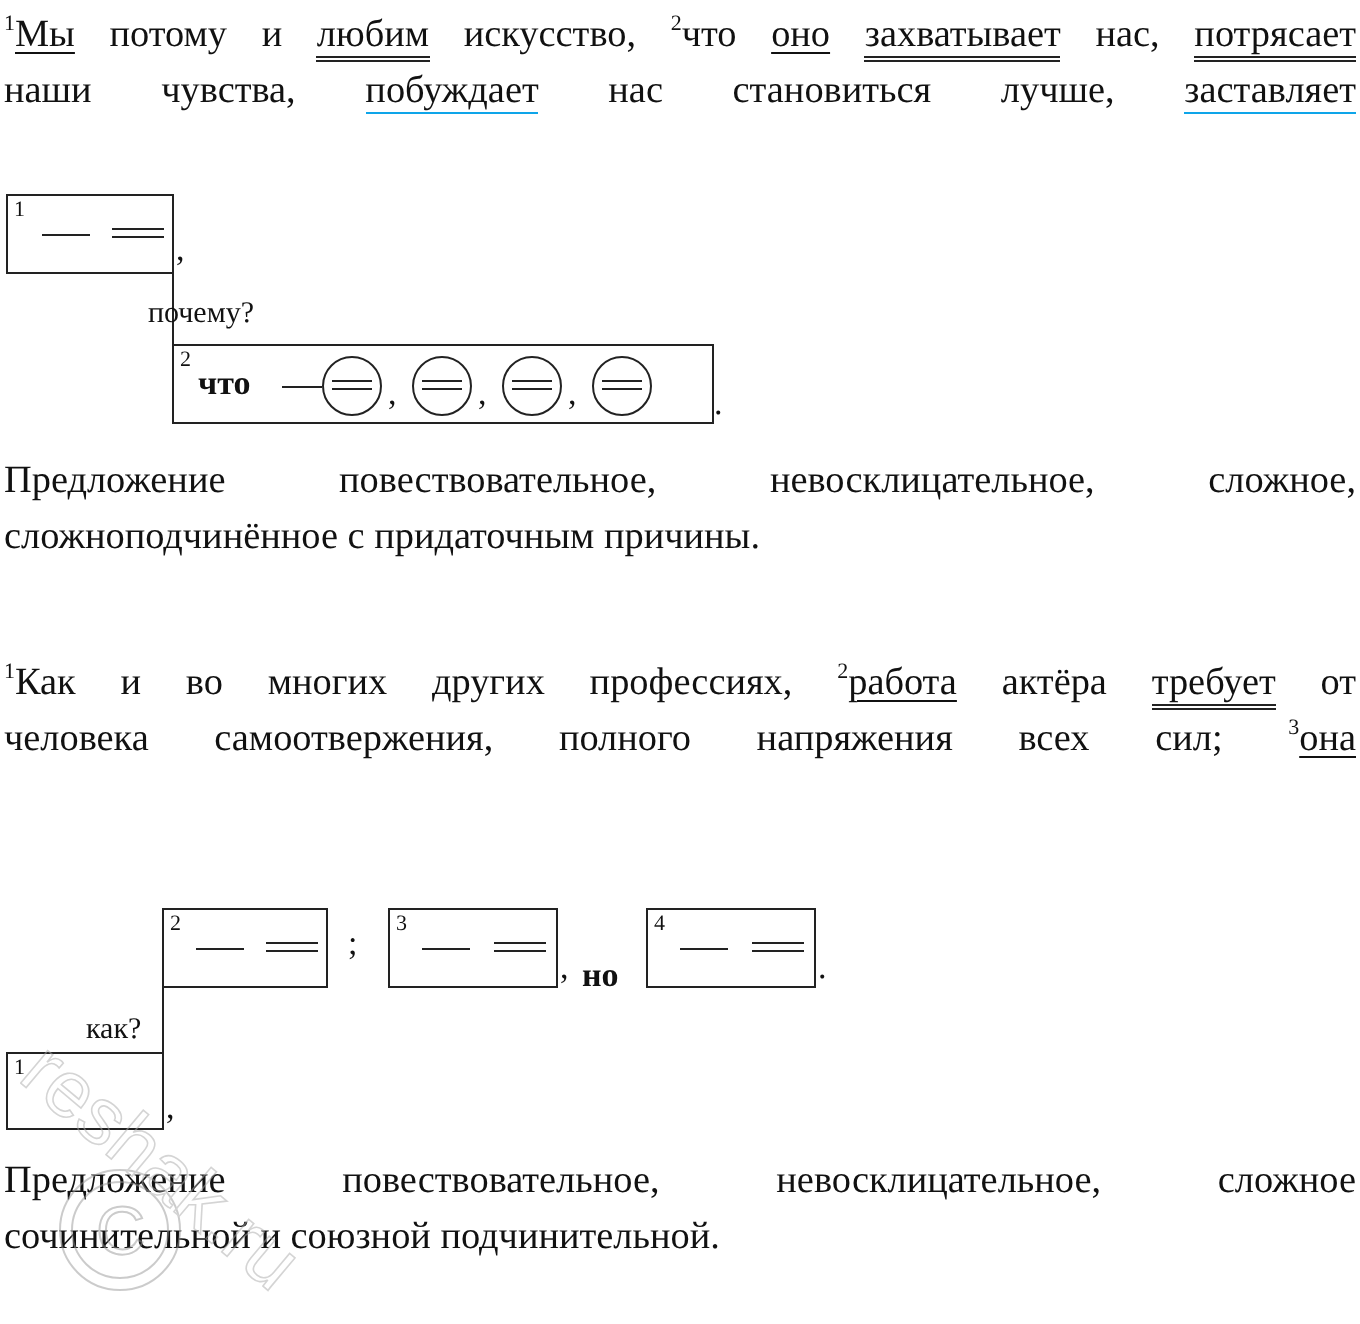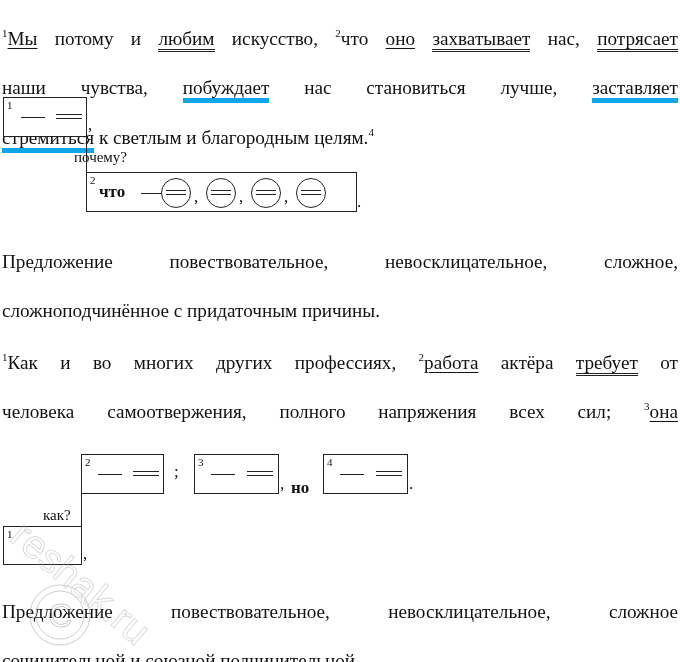--- a/index.html
+++ b/index.html
@@ -1,44 +1,43 @@
 <!DOCTYPE html>
 <html><head>
   <meta charset="utf-8">
   <style>
     html, body { margin: 0; padding: 0; background: #ffffff; }
     body { width: 680px; height: 662px; position: relative; overflow: hidden;
            font-family: "Liberation Serif", "DejaVu Serif", serif; color: #111; }
     .para { position: absolute; left: 2px; width: 676px; font-size: 19.2px; line-height: 28px;
             text-align: justify; text-align-last: auto; }
-    .para .line { display: block; text-align: justify; text-align-last: justify; white-space: nowrap; margin-top: 21px; }
+    .para .line { display: block; text-align: justify; text-align-last: justify; white-space: nowrap; }
     .para .line.last { text-align-last: left; }
     sup { font-size: 11px; line-height: 0; vertical-align: 8px; }
     .subj { text-decoration: underline; text-decoration-thickness: 1px; text-underline-offset: 3px; }
     .pred { border-bottom: 3px double #222; padding-bottom: 0px; line-height: 20px; display: inline-block; }
-    .pred-gray { border-bottom: 5px solid #0ea5e9; line-height: 20px; display: inline-block; }
+    .pred-gray { border-bottom: 1px solid #0ea5e9; line-height: 20px; display: inline-block; }
     .box { position: absolute; border: 1.3px solid #222; background: #fff; box-sizing: border-box; }
     .box .num { position: absolute; left: 3px; top: 1px; font-size: 11px; font-family: "Liberation Serif", serif; }
     .dash { position: absolute; height: 0; border-top: 1.5px solid #222; }
     .ddash { position: absolute; height: 3px; border-top: 1.5px solid #222; border-bottom: 1.5px solid #222; }
     .circle { position: absolute; width: 30px; height: 30px; border: 1.2px solid #222; border-radius: 50%; box-sizing: border-box; }
     .circle .ddash { left: 4px; width: 20px; top: 11px; }
     .conn { position: absolute; background: #222; }
     .lbl { position: absolute; font-size: 15px; font-family: "Liberation Serif", serif; }
     .punct { position: absolute; font-size: 17px; font-family: "Liberation Serif", serif; }
     .bold-word { position: absolute; font-size: 17px; font-weight: bold; font-family: "Liberation Sans", sans-serif; }
     .watermark { position: absolute; left: 10px; top: 505px; width: 150px; height: 160px; pointer-events: none; opacity: 0.5; }
   </style>
 </head>
 <body>
 
 <div class="para" style="top:4px;">
   <span class="line"><sup>1</sup><span class="subj">Мы</span><span> потому и </span><span class="pred">любим</span><span> искусство, </span><sup>2</sup><span>что </span><span class="subj">оно</span><span> </span><span class="pred">захватывает</span><span> нас, </span><span class="pred">потрясает</span></span>
   <span class="line"><span>наши чувства, </span><span class="pred-gray">побуждает</span><span> нас становиться лучше, </span><span class="pred-gray">заставляет</span></span>
-  <span class="line last"><span class="pred-gray">стремиться</span><span> к светлым и благородным целям.</span><sup>4</sup></span>
 </div>
 
 <div>
   <div class="box" style="left:3px; top:97px; width:84px; height:40px;">
     <span class="num">1</span>
     <div class="dash" style="left:17px; top:19px; width:24px;"></div>
     <div class="ddash" style="left:52px; top:16px; width:26px;"></div>
   </div>
   <span class="punct" style="left:88px; top:115px;">,</span>
   <div class="conn" style="left:86px; top:137px; width:1.3px; height:40px;"></div>

